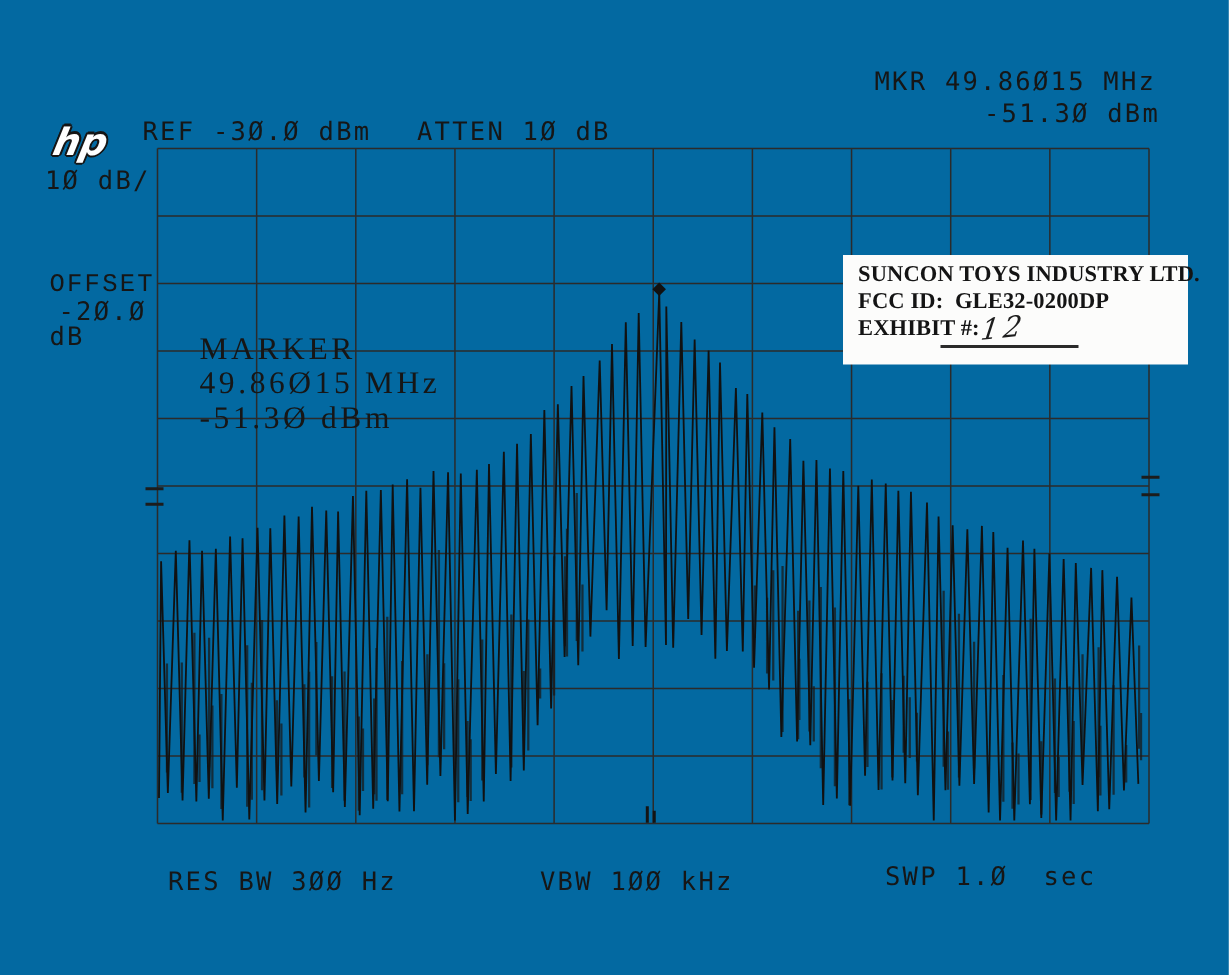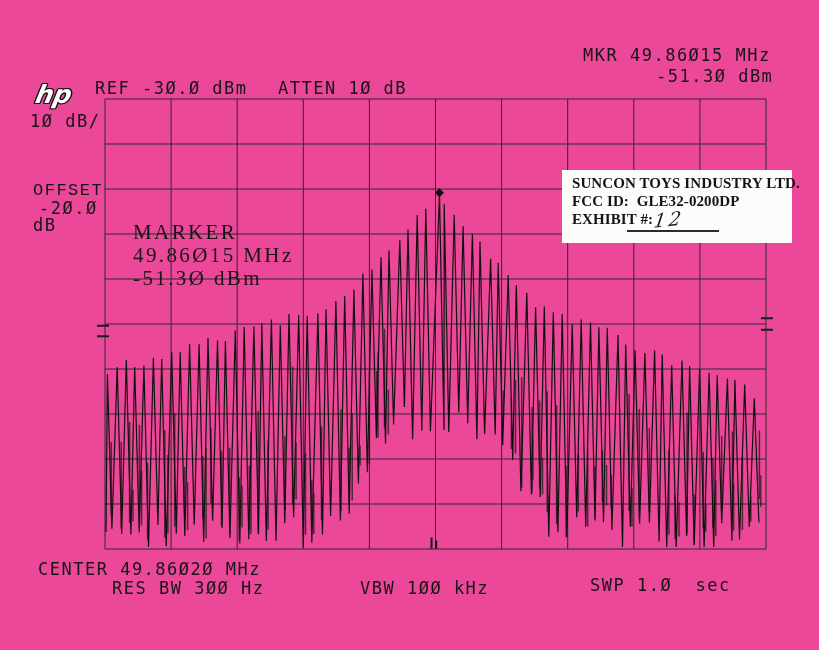--- a/index.html
+++ b/index.html
@@ -1,19 +1,19 @@
 <!DOCTYPE html>
 <html><head>
 <meta charset="utf-8">
 <style>
   * { margin:0; padding:0; box-sizing:border-box; }
   body { background:#e8e8e8; font-family:"DejaVu Sans Mono", monospace; }
   .page {
     position:relative; width:819px; height:650px;
-    background:#ec4899; overflow:hidden; color:#161616;text-align:right;
+    background:#0369a1; overflow:hidden; color:#161616;text-align:right;
   }
   .mono {
     position:absolute; font-family:"DejaVu Sans Mono", monospace;
     font-size:17px; letter-spacing:1.5px; white-space:pre; color:#161616;
     line-height:1.1;
   }
   .mono-big {
     position:absolute; font-family:Liberation Serif, serif;
     font-size:21px; letter-spacing:2.4px; white-space:pre; color:#161616;
     line-height:1.1;
@@ -82,18 +82,17 @@
   <div class="mono-big overlay-text" style="left:133px; top:267px;">-51.3Ø dBm</div>
 
   <div class="stamp">
     <div class="stamp-line" style="top:5px;">SUNCON TOYS INDUSTRY LTD.</div>
     <div class="stamp-line" style="top:23px;">FCC ID:  GLE32-0200DP</div>
     <div class="stamp-line" style="top:41px;">EXHIBIT #:</div>
     <div class="stamp-underline"></div>
     <div class="stamp-handwriting">12</div>
   </div>
 
-  <div class="mono overlay-text" style="left:38px; top:560px;">CENTER 49.86Ø2Ø MHz</div>
   <div class="mono overlay-text" style="left:112px; top:579px;">RES BW 3ØØ Hz</div>
   <div class="mono overlay-text" style="left:360px; top:579px;">VBW 1ØØ kHz</div>
   <div class="mono overlay-text" style="left:590px; top:576px;">SWP 1.Ø  sec</div>
 
 </div>
 
 </body></html>

